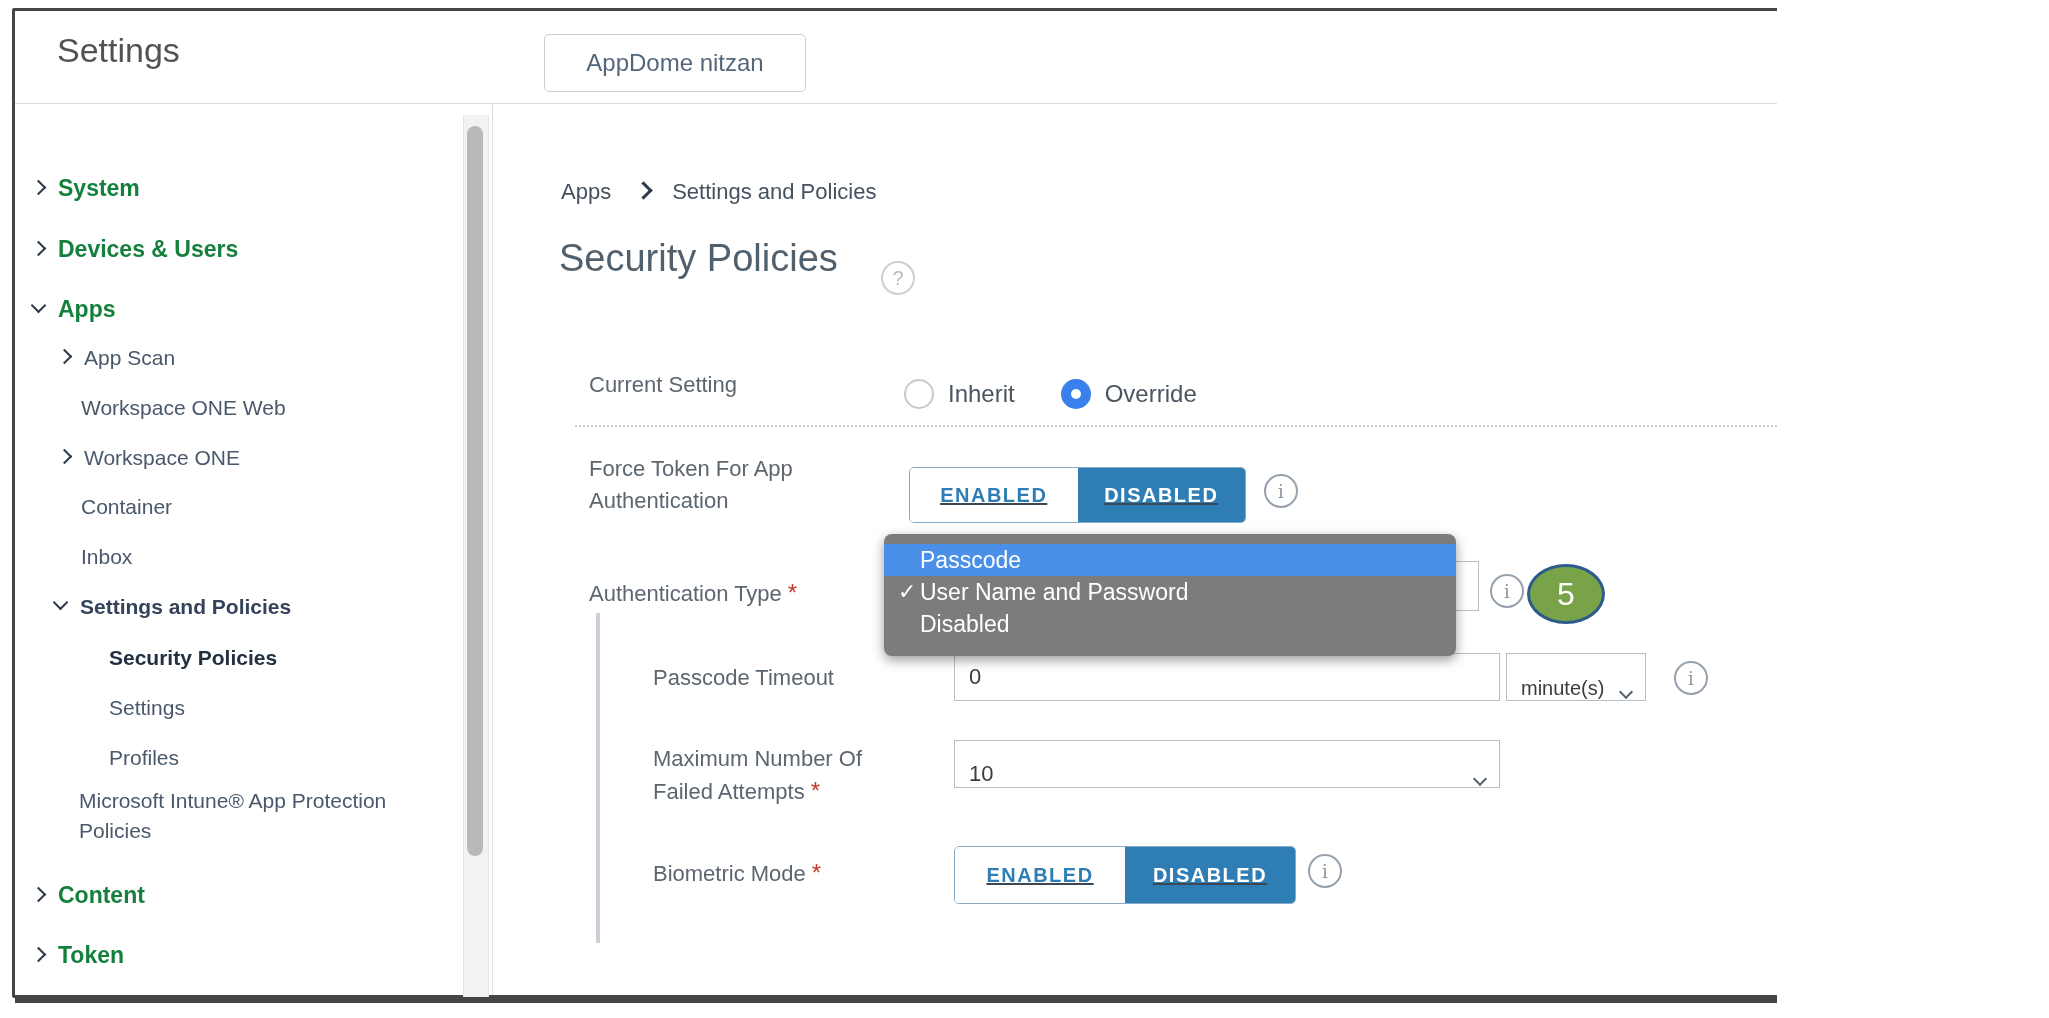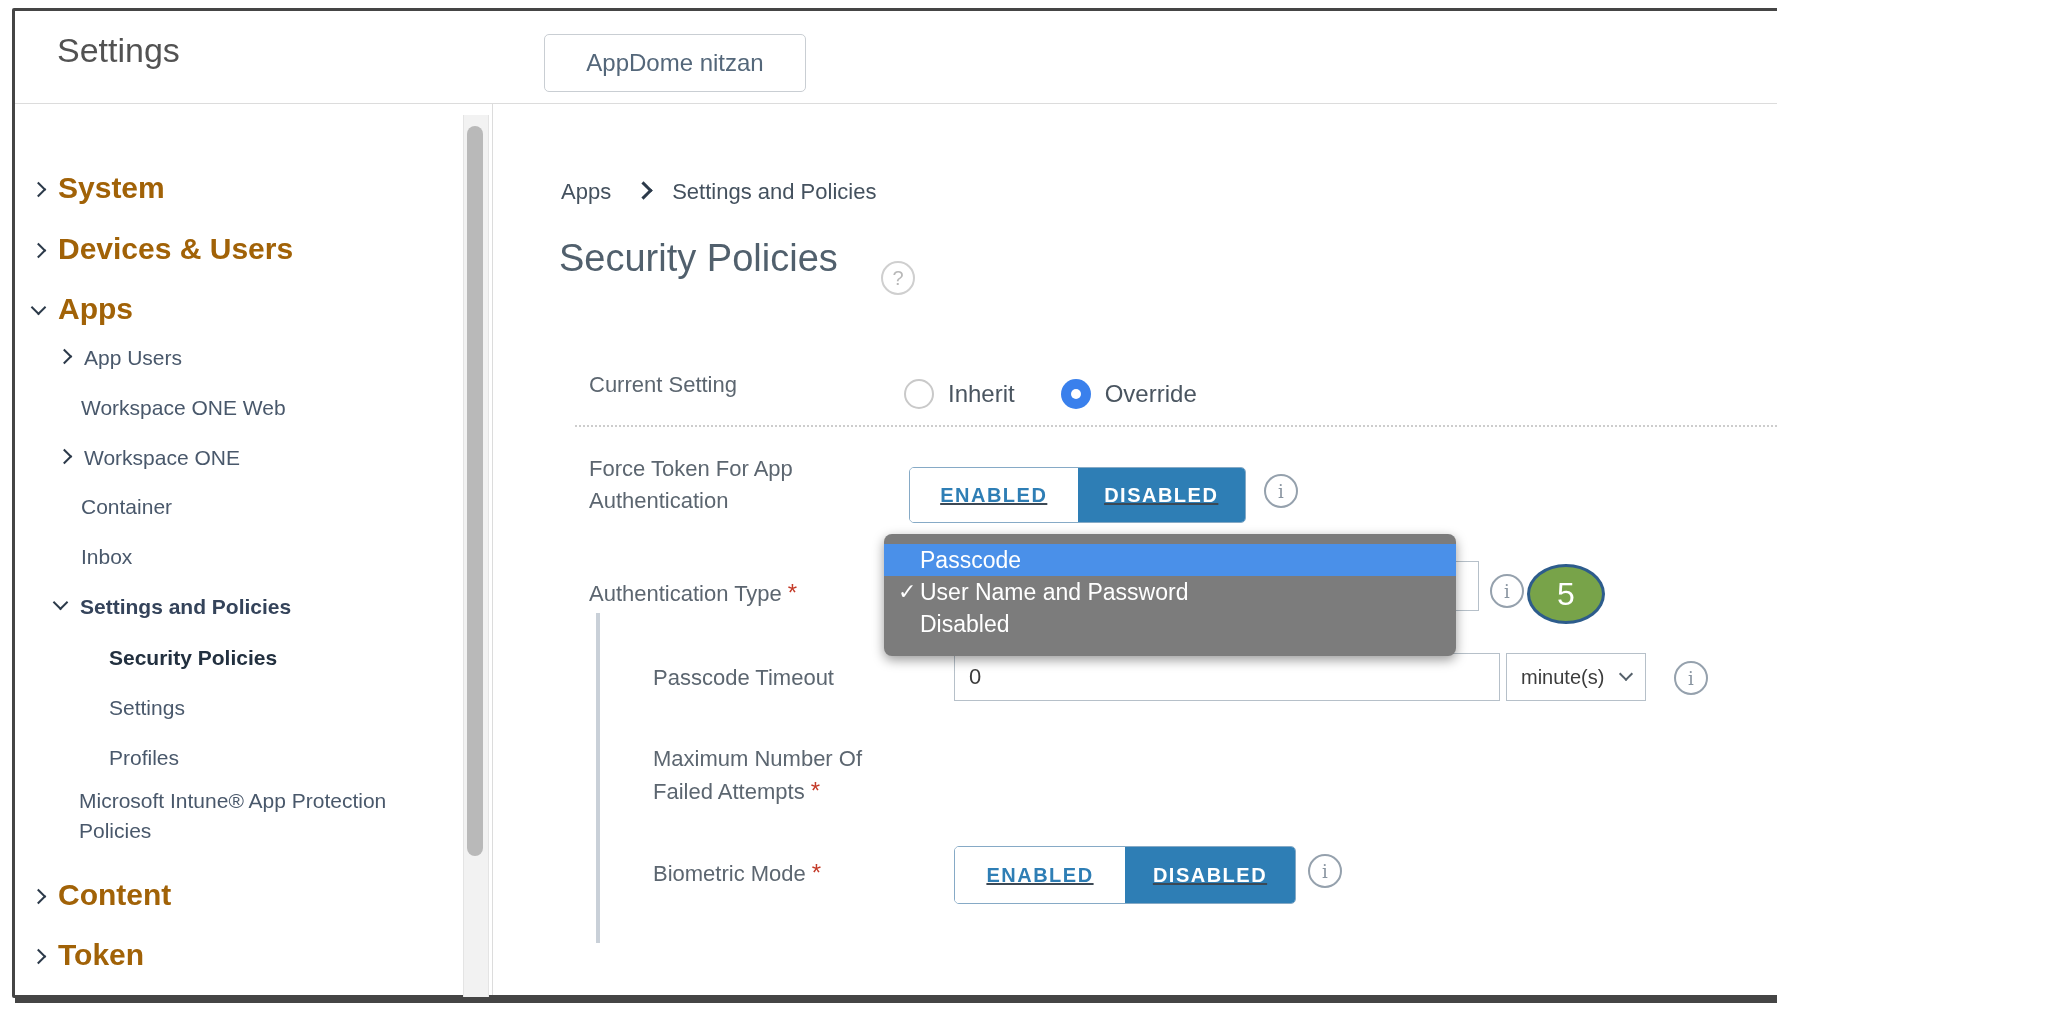--- a/index.html
+++ b/index.html
@@ -14,21 +14,21 @@
   .org-btn{position:absolute;left:529px;top:23px;width:260px;height:56px;border:1px solid #c9ced3;border-radius:5px;
            background:#fff;font-size:24px;color:#54677a;display:flex;align-items:center;justify-content:center;cursor:pointer;}
   .close-btn{position:absolute;left:1940px;top:26px;width:44px;height:44px;cursor:pointer;}
   .close-btn::before,.close-btn::after{content:"";position:absolute;left:7px;top:20px;width:30px;height:4px;background:#4b4b4b;border-radius:2px;}
   .close-btn::before{transform:rotate(45deg);}
   .close-btn::after{transform:rotate(-45deg);}
 
   
   .nav{position:absolute;line-height:30px;cursor:pointer;white-space:nowrap;}
   .nav .lbl{display:inline-block;}
-  .l1 .lbl{font-size:30px;font-weight:700;color:#a16207;}
+  .l1 .lbl{font-size:23px;font-weight:700;color:#15803d;}
   .l2 .lbl,.l3 .lbl{font-size:21px;font-weight:400;color:#49586b;}
   .l2b .lbl{font-size:21px;font-weight:700;color:#34435a;}
   .l3a .lbl{font-size:21px;font-weight:700;color:#22303f;}
   .wrap2{white-space:normal;width:312px;}
   .chev{display:inline-block;width:9px;height:9px;border-right:2px solid #2c3a4a;border-bottom:2px solid #2c3a4a;
         position:relative;top:-3px;margin-right:14px;}
   .chev.right{transform:rotate(-45deg);}
   .chev.down{transform:rotate(45deg);top:-6px;}
   .sb-track{position:absolute;left:448px;top:104px;width:24px;height:882px;background:#f2f2f2;border-left:1px solid #e4e4e4;border-right:1px solid #e4e4e4;}
   .sb-thumb{position:absolute;left:452px;top:115px;width:16px;height:730px;background:#b9b9b9;border-radius:8px;}
@@ -61,21 +61,21 @@
   .tg.on-white{background:#fff;color:#2e7eb5;}
   .tg.on-blue{background:#2e7eb5;color:#fff;}
 
   .info-ic{position:absolute;width:30px;height:30px;border:2px solid #95a1ad;border-radius:50%;color:#8894a0;
            font-size:18px;font-family:"DejaVu Serif",serif;display:flex;align-items:center;justify-content:center;}
 
   
   .ti{position:absolute;box-sizing:border-box;border:1px solid #b6c0c9;background:#fff;font-size:22px;color:#3c3c3c;
       padding:0 14px;font-family:inherit;}
   .sel{position:absolute;box-sizing:border-box;border:1px solid #b6c0c9;background:#fff;font-size:22px;color:#3c3c3c;
-       display:flex;align-items:center;padding:0 14px;cursor:pointer;}
+       display:flex;align-items:flex-end;padding:0 14px;cursor:pointer;}
   .sel .dchev{margin-left:auto;width:8px;height:8px;border-right:2px solid #55606a;border-bottom:2px solid #55606a;
               transform:rotate(45deg);position:relative;top:-3px;}
 
   
   .menu{position:absolute;left:869px;top:523px;width:572px;height:122px;background:#7c7c7c;border-radius:8px;
         box-shadow:0 4px 12px rgba(0,0,0,.4);padding-top:10px;box-sizing:border-box;z-index:5;}
   .mi{height:32px;line-height:32px;color:#fff;font-size:23px;padding-left:36px;position:relative;cursor:pointer;white-space:nowrap;}
   .mi.hl{background:#4a90e9;}
   .mi .check{position:absolute;left:14px;top:0;font-size:22px;}
 
@@ -94,21 +94,21 @@
     <div class="hdr-title">Settings</div>
     <div class="org-btn">
       <span>AppDome nitzan</span>
     </div>
     <div class="close-btn"></div>
   </div>
 
   <div class="nav l1" style="left:18px;top:162px"><span class="chev right"></span><span class="lbl">System</span></div>
   <div class="nav l1" style="left:18px;top:223px"><span class="chev right"></span><span class="lbl">Devices &amp; Users</span></div>
   <div class="nav l1" style="left:18px;top:283px"><span class="chev down"></span><span class="lbl">Apps</span></div>
-  <div class="nav l2" style="left:44px;top:332px"><span class="chev right"></span><span class="lbl">App Users</span></div>
+  <div class="nav l2" style="left:44px;top:332px"><span class="chev right"></span><span class="lbl">App Scan</span></div>
   <div class="nav l2" style="left:66px;top:382px"><span class="lbl">Workspace ONE Web</span></div>
   <div class="nav l2" style="left:44px;top:432px"><span class="chev right"></span><span class="lbl">Workspace ONE</span></div>
   <div class="nav l2" style="left:66px;top:481px"><span class="lbl">Container</span></div>
   <div class="nav l2" style="left:66px;top:531px"><span class="lbl">Inbox</span></div>
   <div class="nav l2b" style="left:40px;top:581px"><span class="chev down"></span><span class="lbl">Settings and Policies</span></div>
   <div class="nav l3a" style="left:94px;top:632px"><span class="lbl">Security Policies</span></div>
   <div class="nav l3" style="left:94px;top:682px"><span class="lbl">Settings</span></div>
   <div class="nav l3" style="left:94px;top:732px"><span class="lbl">Profiles</span></div>
   <div class="nav l2 wrap2" style="left:64px;top:775px"><span class="lbl">Microsoft Intune® App Protection Policies</span></div>
   <div class="nav l1" style="left:18px;top:869px"><span class="chev right"></span><span class="lbl">Content</span></div>
@@ -154,20 +154,24 @@
 
   <div class="flabel" style="left:638px;top:651px">Passcode Timeout</div>
   <input class="ti" style="left: 939px; top: 642px; width: 546px; height: 48px;" value="0">
   <div class="sel" style="left:1491px;top:642px;width:140px;height:48px;font-size:20px">
         <span>minute(s)</span>
         <span class="dchev"></span>
       </div>
   <div class="info-ic" style="left:1659px;top:650px">i</div>
 
   <div class="flabel" style="left:638px;top:732px;width:250px"><span>Maximum Number Of Failed Attempts</span><span class="req">*</span></div>
+  <div class="sel" style="left:939px;top:729px;width:546px;height:48px">
+        <span>10</span>
+        <span class="dchev"></span>
+      </div>
 
   <div class="flabel" style="left:638px;top:846px"><span>Biometric Mode</span><span class="req">*</span></div>
   <div class="toggle" style="left:939px;top:835px;width:342px;height:58px">
     <div class="tg on-white">ENABLED</div>
     <div class="tg on-blue">DISABLED</div>
   </div>
   <div class="info-ic" style="left:1293px;top:843px">i</div>
 
  </div>
 </div>

